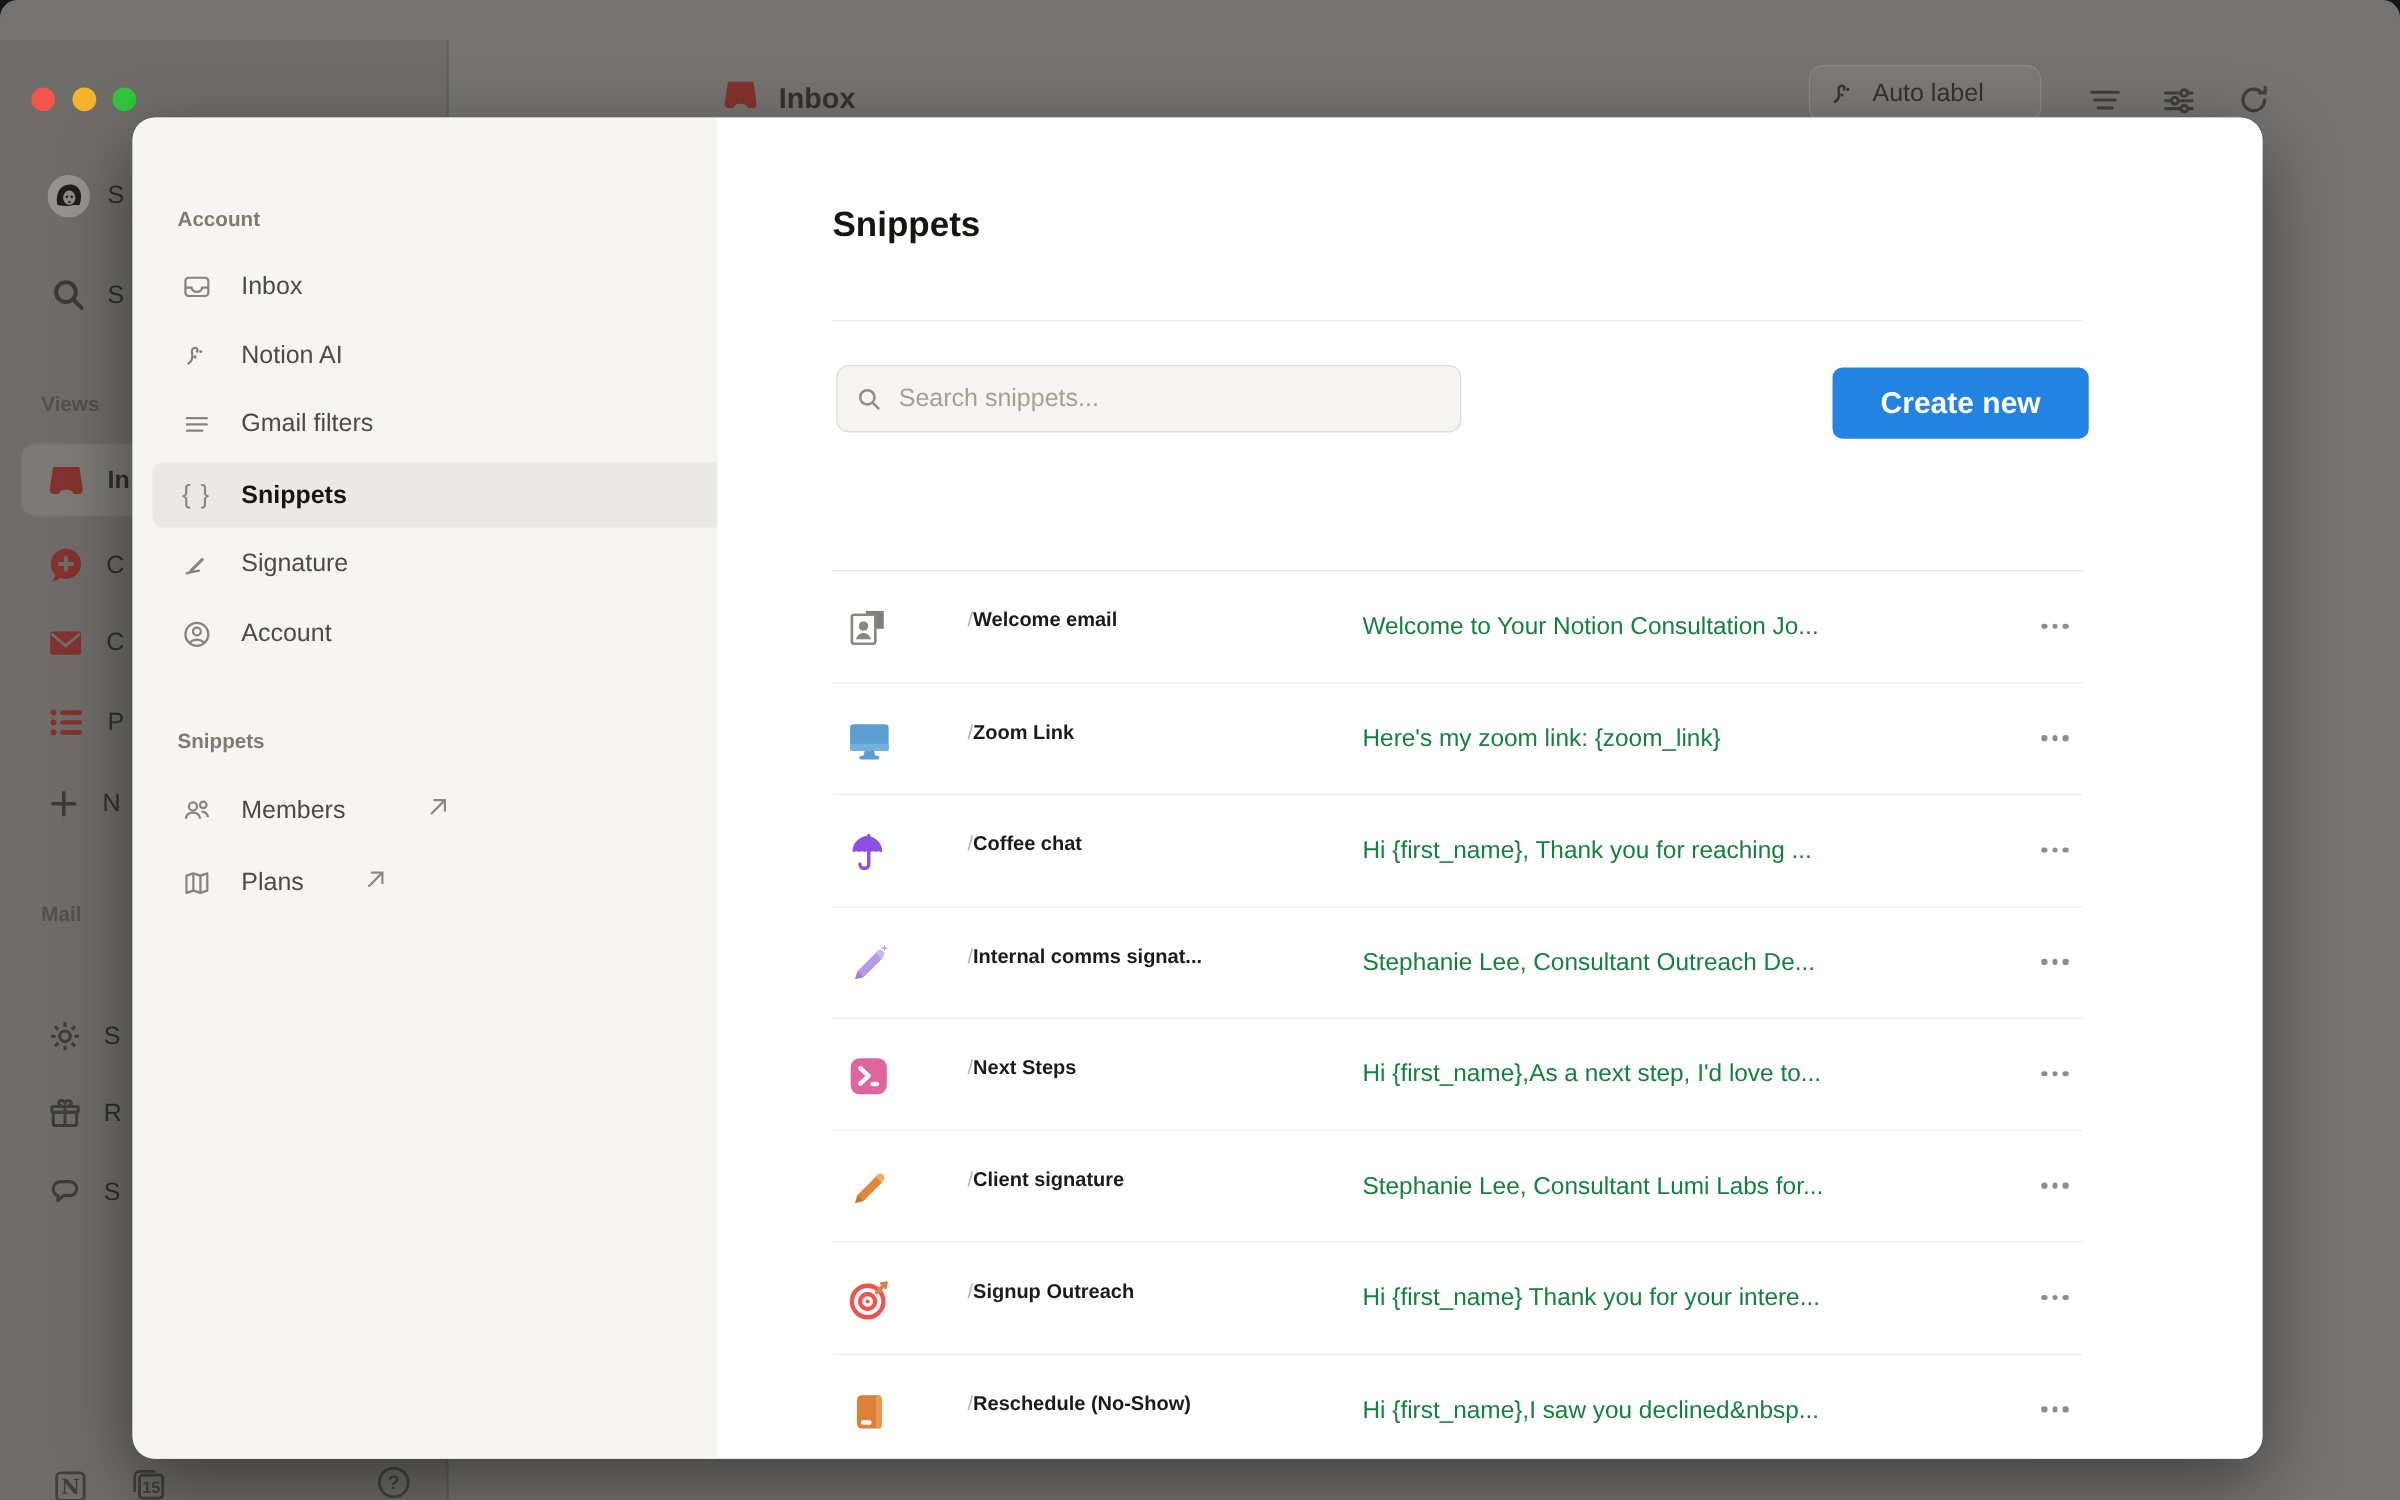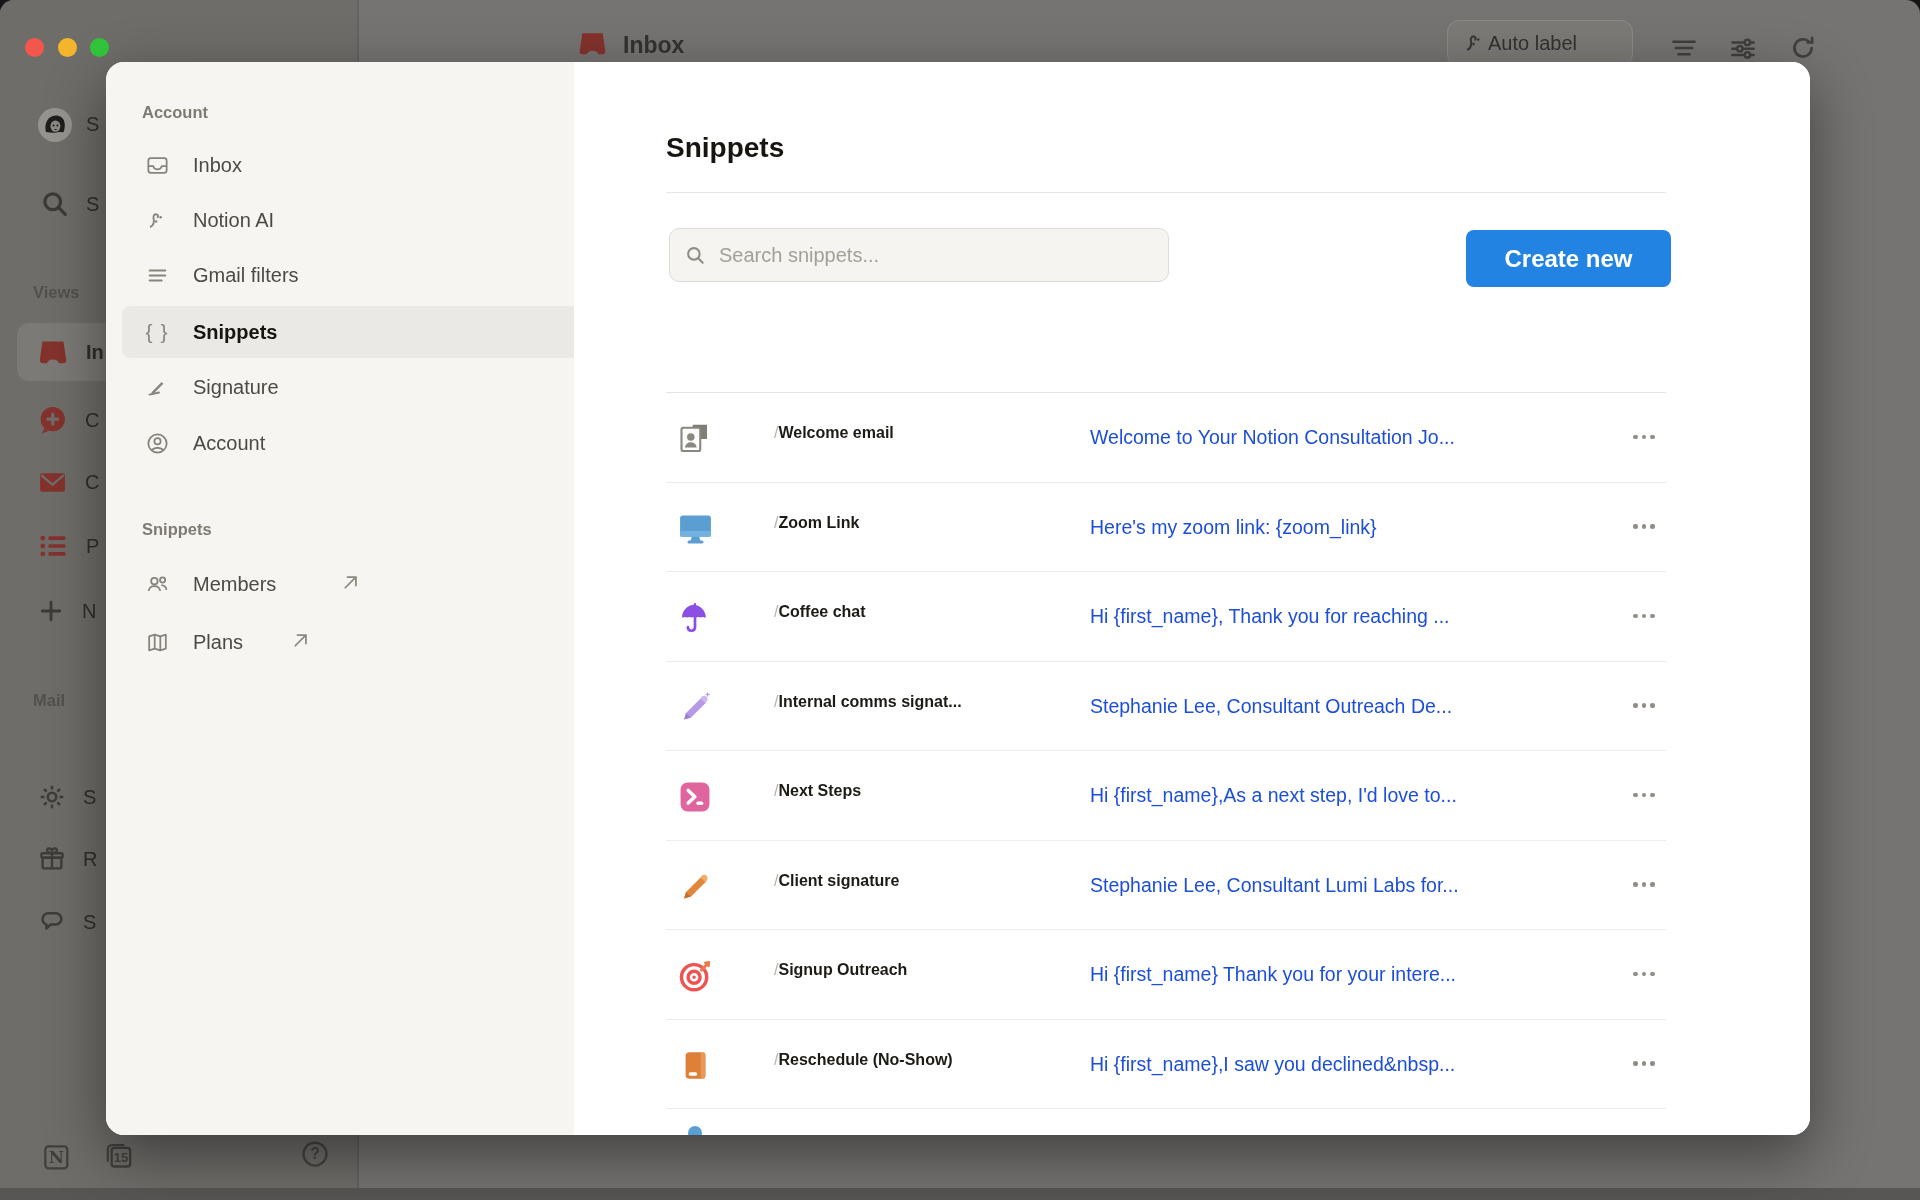--- a/index.html
+++ b/index.html
@@ -1,27 +1,27 @@
 <!DOCTYPE html>
 <html><head>
 <meta charset="utf-8">
 <style>
   html,body{margin:0;padding:0;background:#161616;}
   .screen{position:relative;width:1920px;height:1200px;overflow:hidden;
     font-family:"Liberation Sans",sans-serif;background:#767472;border-radius:14px 14px 0 0;}
-  .abs{position:absolute;}
+  .abs{position:absolute;margin-top:32px;}
   
   .bg-sidebar{left:0;top:0;width:358px;height:1200px;background:#6f6d6a;}
   .bg-vline{left:357px;top:0;width:2px;height:1200px;background:#63625f;}
   .bg-bottom{left:0;top:1188px;width:1920px;height:12px;background:#575654;}
   .tl{width:19px;height:19px;border-radius:50%;top:38px;}
   .bg-hrow{display:flex;align-items:center;gap:14px;}
   .bg-htitle{font-size:23px;font-weight:700;color:#343230;}
   .autolabel{left:1447px;top:20px;width:186px;height:46px;border:1.5px solid #8b8985;
-    border-radius:12px;background:#7c7a77;display:flex;align-items:center;gap:0;
+    border-radius:12px;background:#7c7a77;display:flex;align-items:center;gap:10px;
     padding-left:14px;box-sizing:border-box;}
   .autolabel span{font-size:20px;color:#333230;font-weight:500;}
   .bg-toolbtn{width:34px;height:34px;top:31px;display:flex;align-items:center;justify-content:center;}
   .bg-item{display:flex;align-items:center;gap:16px;height:36px;}
   .bg-item .lbl{font-size:20px;color:#2f2e2b;font-weight:500;}
   .bg-heading{font-size:16.5px;font-weight:700;color:#53514c;}
   .bg-pill{left:17px;top:323px;width:100px;height:58px;border-radius:12px;background:#7c7a76;}
   .avatar-wrap{left:38px;top:108px;width:34px;height:34px;}
   .dockico{display:flex;align-items:center;justify-content:center;}
   
@@ -47,21 +47,21 @@
   .search input::placeholder{color:#a3a098;}
   .create{left:892px;top:168px;width:205px;height:57px;border:none;border-radius:8px;background:#2383e2;
     color:#ffffff;font-size:24px;font-weight:700;font-family:"Liberation Sans",sans-serif;cursor:pointer;}
   .thead span{position:absolute;font-size:18.5px;color:#45443e;}
   .rows{left:92px;top:331px;width:1000px;}
   .trow{position:relative;height:88.5px;border-bottom:1px solid #eeedea;}
   .trow .ric{position:absolute;left:9px;top:26px;width:40px;height:40px;display:flex;align-items:center;justify-content:center;}
   .trow .sc{position:absolute;left:108px;top:31px;font-size:16px;white-space:nowrap;}
   .trow .sc .sl{color:#b6b3ac;}
   .trow .sc .nm{color:#1d1b15;font-weight:700;}
-  .trow .pv{position:absolute;left:424px;top:33px;font-size:19.5px;color:#1d4ed8;white-space:nowrap;}
+  .trow .pv{position:absolute;left:424px;top:33px;font-size:19.5px;color:#15803d;white-space:nowrap;}
   .menu{position:absolute;left:958px;top:30px;width:40px;height:28px;display:flex;align-items:center;
     justify-content:center;gap:4px;background:none;border:none;cursor:pointer;}
   .menu i{width:4.5px;height:4.5px;border-radius:50%;background:#908d86;}
   .partial{left:114px;top:1064px;width:14px;height:14px;border-radius:50%;background:#5b9ed2;}
 </style>
 </head>
 <body>
 
 <div class="screen">
 

